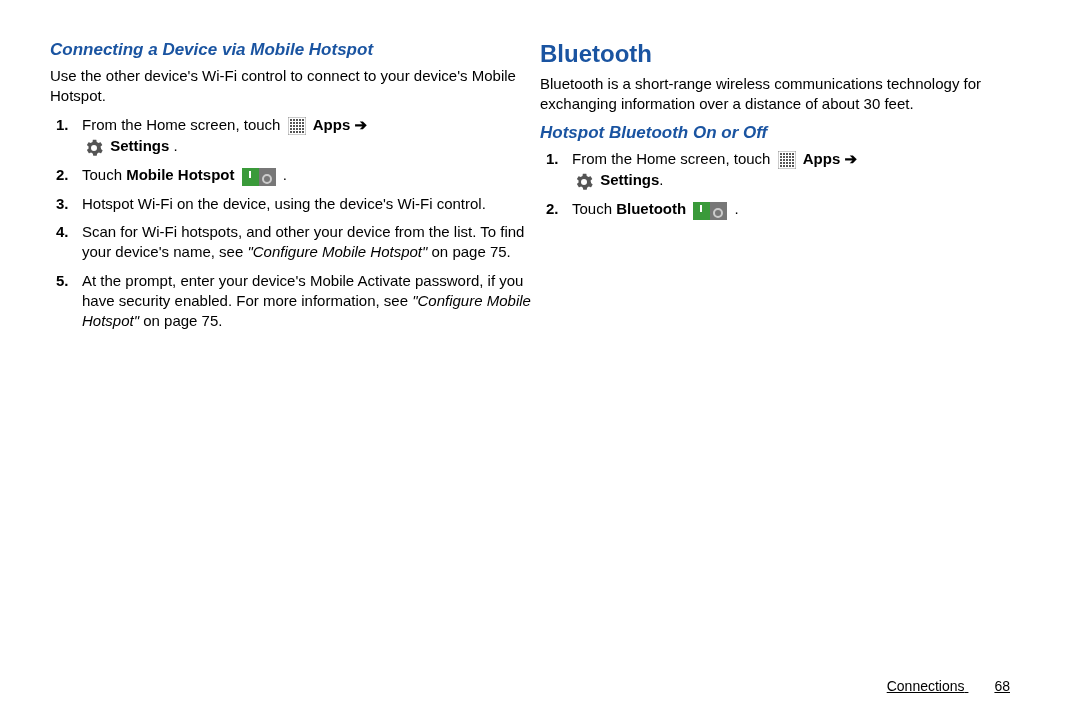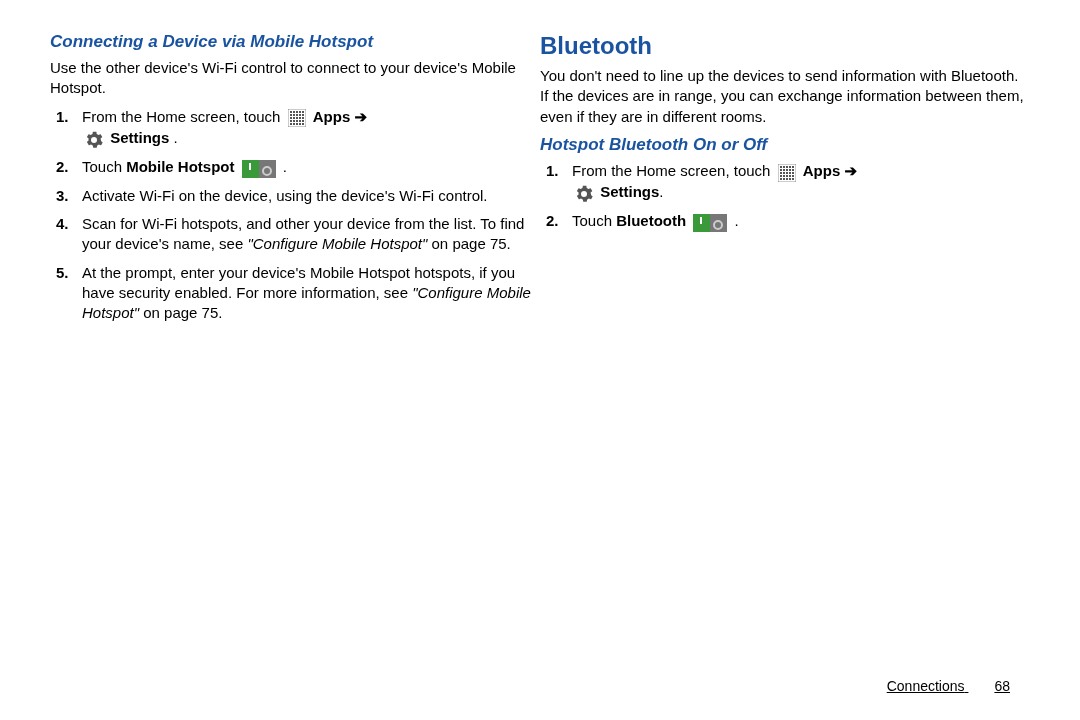--- a/index.html
+++ b/index.html
@@ -8,21 +8,21 @@
     font-family: Arial, Helvetica, sans-serif;
     font-size: 15px;
     color: #000;
     background: #fff;
     width: 1080px;
     height: 720px;
     overflow: hidden;
   }
   .page {
     display: flex;
-    padding: 32px 50px 20px 50px;
+    padding: 40px 50px 20px 50px;
     box-sizing: border-box;
     height: 100%;
     position: relative;
   }
   .col {
     flex: 1;
     min-width: 0;
   }
   .section-title-blue {
     font-family: Arial, Helvetica, sans-serif;
@@ -154,40 +154,40 @@
                 <rect x="0" y="0" width="17" height="18" fill="#3a9a3a"></rect>
                 <rect x="17" y="0" width="17" height="18" fill="#777"></rect>
                 <rect x="7" y="3" width="2" height="7" fill="#fff"></rect>
                 <circle cx="25" cy="11" r="4" fill="none" stroke="#ccc" stroke-width="2"></circle>
               </svg>
           </span><span> .</span>
         </span>
       </li>
       <li>
         <span class="num">3.</span>
-        <span class="body">Activate Wi-Fi on the device, using the device's Wi-Fi control.</span>
+        <span class="body">Hotspot Wi-Fi on the device, using the device's Wi-Fi control.</span>
       </li>
       <li>
         <span class="num">4.</span>
         <span class="body">
           <span>Scan for Wi-Fi hotspots, and other your device from the list. To find your device's name, see </span><span class="ref">"Configure Mobile Hotspot"</span><span> on page 75.</span>
         </span>
       </li>
       <li>
         <span class="num">5.</span>
         <span class="body">
-          <span>At the prompt, enter your device's Mobile Hotspot hotspots, if you have security enabled. For more information, see </span><span class="ref">"Configure Mobile Hotspot"</span><span> on page 75.</span>
+          <span>At the prompt, enter your device's Mobile Activate password, if you have security enabled. For more information, see </span><span class="ref">"Configure Mobile Hotspot"</span><span> on page 75.</span>
         </span>
       </li>
     </ol>
   </div>
 
   <div class="col">
     <div class="chapter-title">Bluetooth</div>
-    <div class="para">You don't need to line up the devices to send information with Bluetooth. If the devices are in range, you can exchange information between them, even if they are in different rooms.</div>
+    <div class="para">Bluetooth is a short-range wireless communications technology for exchanging information over a distance of about 30 feet.</div>
 
 
 
     <div class="section-title-blue">Hotspot Bluetooth On or Off</div>
     <ol class="steps">
       <li>
         <span class="num">1.</span>
         <span class="body">
           <span>From the Home screen, touch </span>
           <span class="icon">

